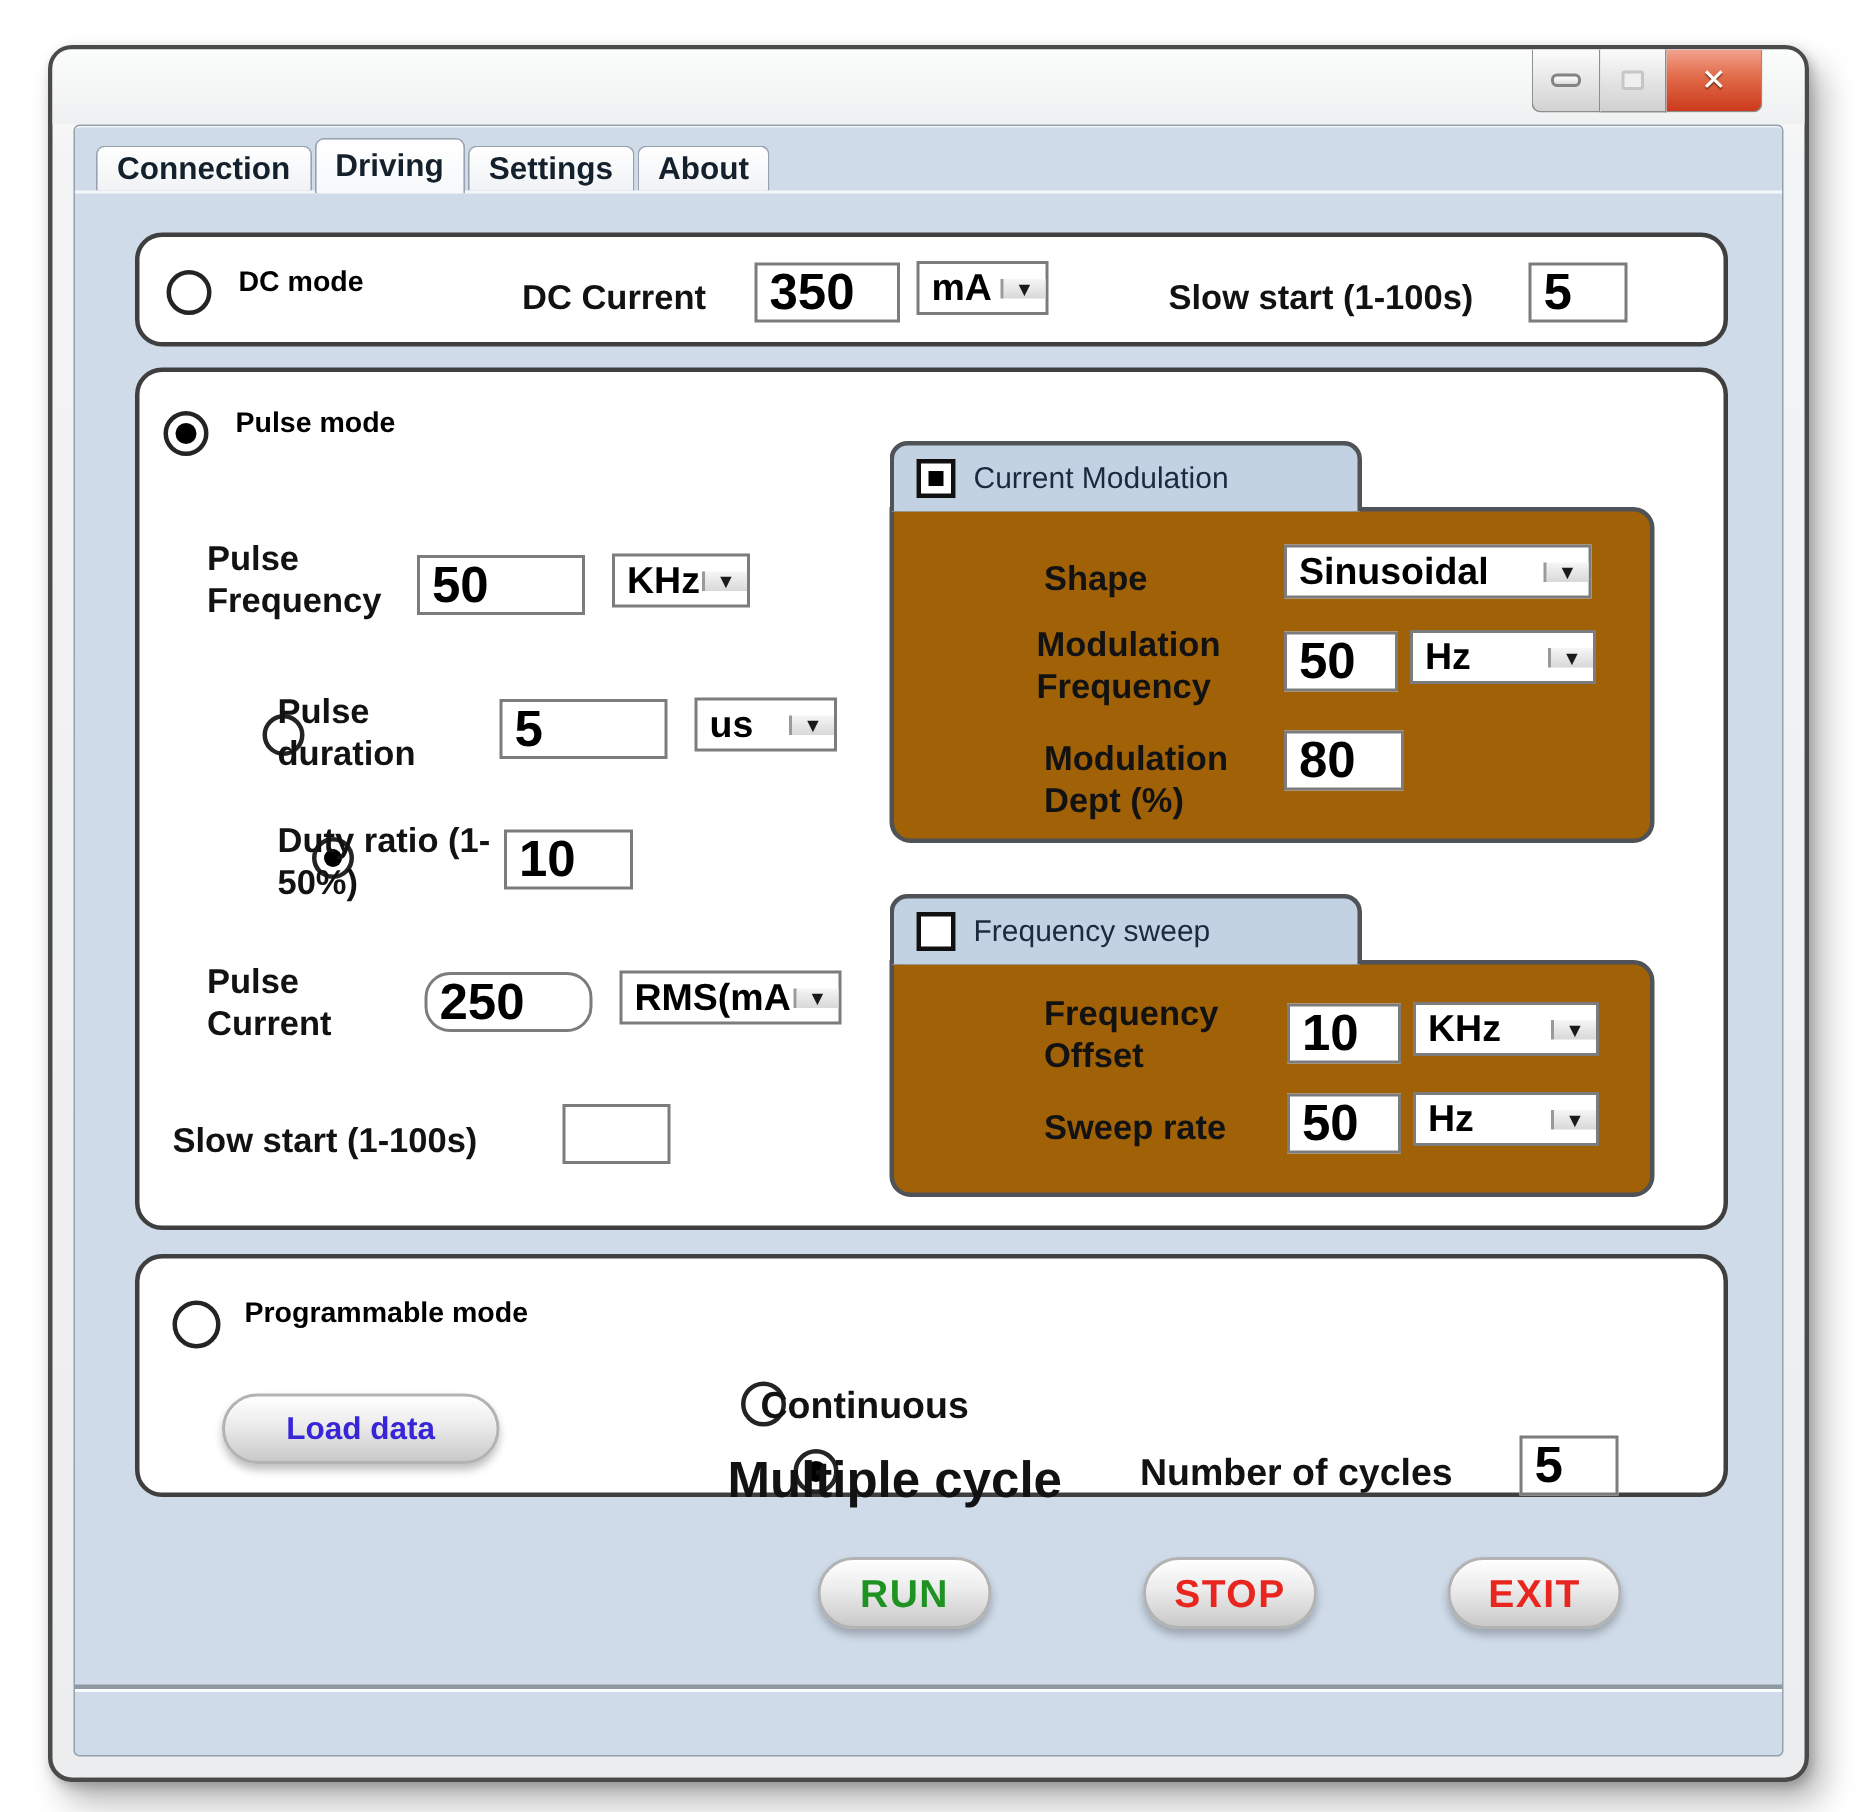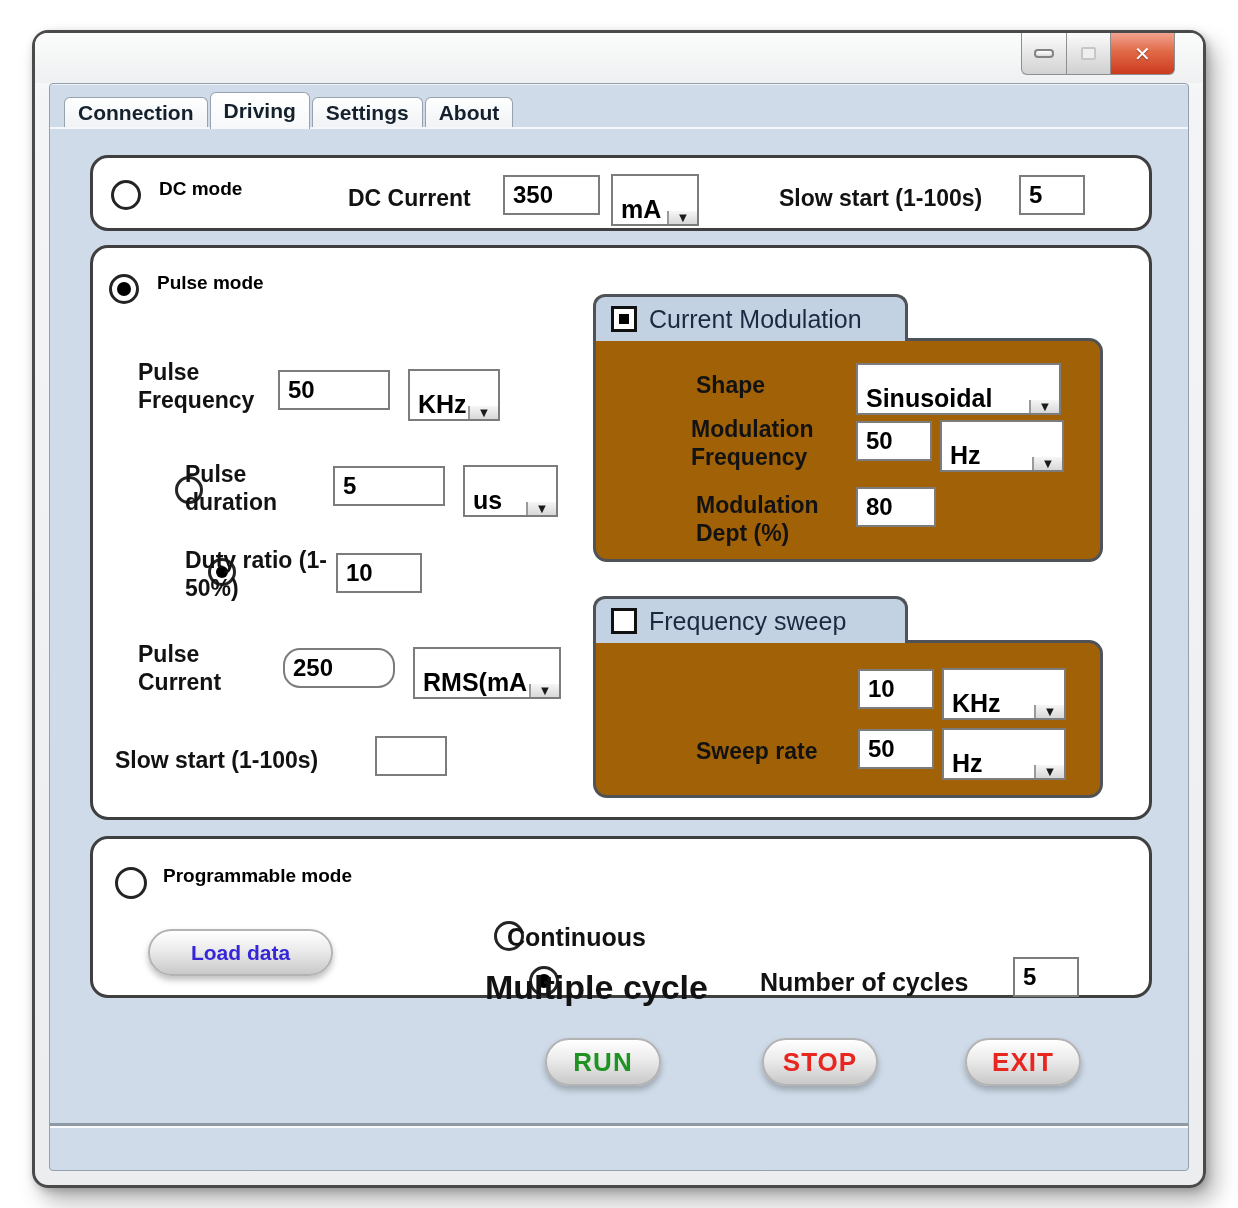--- a/index.html
+++ b/index.html
@@ -57,33 +57,33 @@
   .sec-title { font-weight:bold; font-size:19px; color:#000; }
   .lbl { font-weight:bold; font-size:23px; color:#121212; line-height:1.22; }
 
   
   .radio { width:30px; height:30px; border:3px solid #242424; border-radius:50%; background:#fff; display:inline-block; position:relative; }
   .radio.checked::after { content:""; position:absolute; inset:5px; background:#000; border-radius:50%; }
   .checkbox { width:26px; height:26px; border:3px solid #101010; background:#fff; display:inline-block; position:relative; flex:none; }
   .checkbox.checked::after { content:""; position:absolute; inset:5px; background:#000; }
 
   .inp { height:40px; border:2px solid #7c7c7c; background:#fff; font-family:inherit;
-         font-weight:bold; font-size:24px; color:#000; padding:0 8px; outline:none; }
-  .combo { height:52px; border:2px solid #7c7c7c; background:#fff; display:flex; align-items:flex-end; }
+         font-weight:bold; font-size:34px; color:#000; padding:0 8px; outline:none; }
+  .combo { height:36px; border:2px solid #7c7c7c; background:#fff; display:flex; align-items:center; }
   .combo-text { flex:1; display:flex; align-items:center; padding-left:8px; font-weight:bold; font-size:25px; color:#000; overflow:hidden; white-space:nowrap; }
   .combo-btn { width:30px; flex:none; border-left:2px solid #9a9a9a;
     background:linear-gradient(180deg,#f6f6f6,#d8d8d8); display:flex; align-items:center; justify-content:center; }
   .combo-btn .arrow { font-size:13px; color:#1a1a1a; line-height:1; }
 
   
   .folder { position:absolute; }
   .ftab { position:absolute; left:0; top:0; height:47px; background:#c3d2e3;
     border:3px solid #4f5357; border-bottom:none; border-radius:12px 12px 0 0;
     display:flex; align-items:center; gap:12px; padding:0 15px; z-index:2; }
-  .ftab-title { font-size:25px; color:#1c2940; white-space:nowrap; }
+  .ftab-title { font-size:20px; color:#1c2940; white-space:nowrap; }
   .fbody { position:absolute; left:0; top:44px; right:15px; background:#a16207;
     border:3px solid #4f5357; border-radius:0 14px 14px 14px; z-index:1; }
 
   
   .pill-btn {
     border:2px solid #b3b3b3; border-radius:26px;
     background:linear-gradient(180deg,#ffffff 0%,#ebebeb 45%,#c9c9c9 100%);
     box-shadow:0 4px 6px rgba(0,0,0,.25), inset 0 1px 0 #fff;
     display:flex; align-items:center; justify-content:center;
     font-family:inherit; font-weight:bold; cursor:pointer;
@@ -206,20 +206,21 @@
           </div>
         </div>
 
         
         <div class="folder" style="left:500px;top:348px;width:525px;height:205px;">
           <div class="ftab" style="width:315px;">
             <span class="checkbox"></span>
             <span class="ftab-title">Frequency sweep</span>
           </div>
           <div class="fbody" style="height:158px;">
+            <span class="lbl abs" style="left:100px;top:18px;width:150px;">Frequency Offset</span>
             <input class="inp abs" style="left: 262px; top: 26px; width: 76px;" value="10">
             <div class="combo abs" style="left:346px;top:25px;width:124px;">
               <span class="combo-text">KHz</span>
               <span class="combo-btn">
                   <span class="arrow">▼</span>
                 </span>
             </div>
             <span class="lbl abs" style="left:100px;top:94px;">Sweep rate</span>
             <input class="inp abs" style="left: 262px; top: 86px; width: 76px;" value="50">
             <div class="combo abs" style="left:346px;top:85px;width:124px;">

